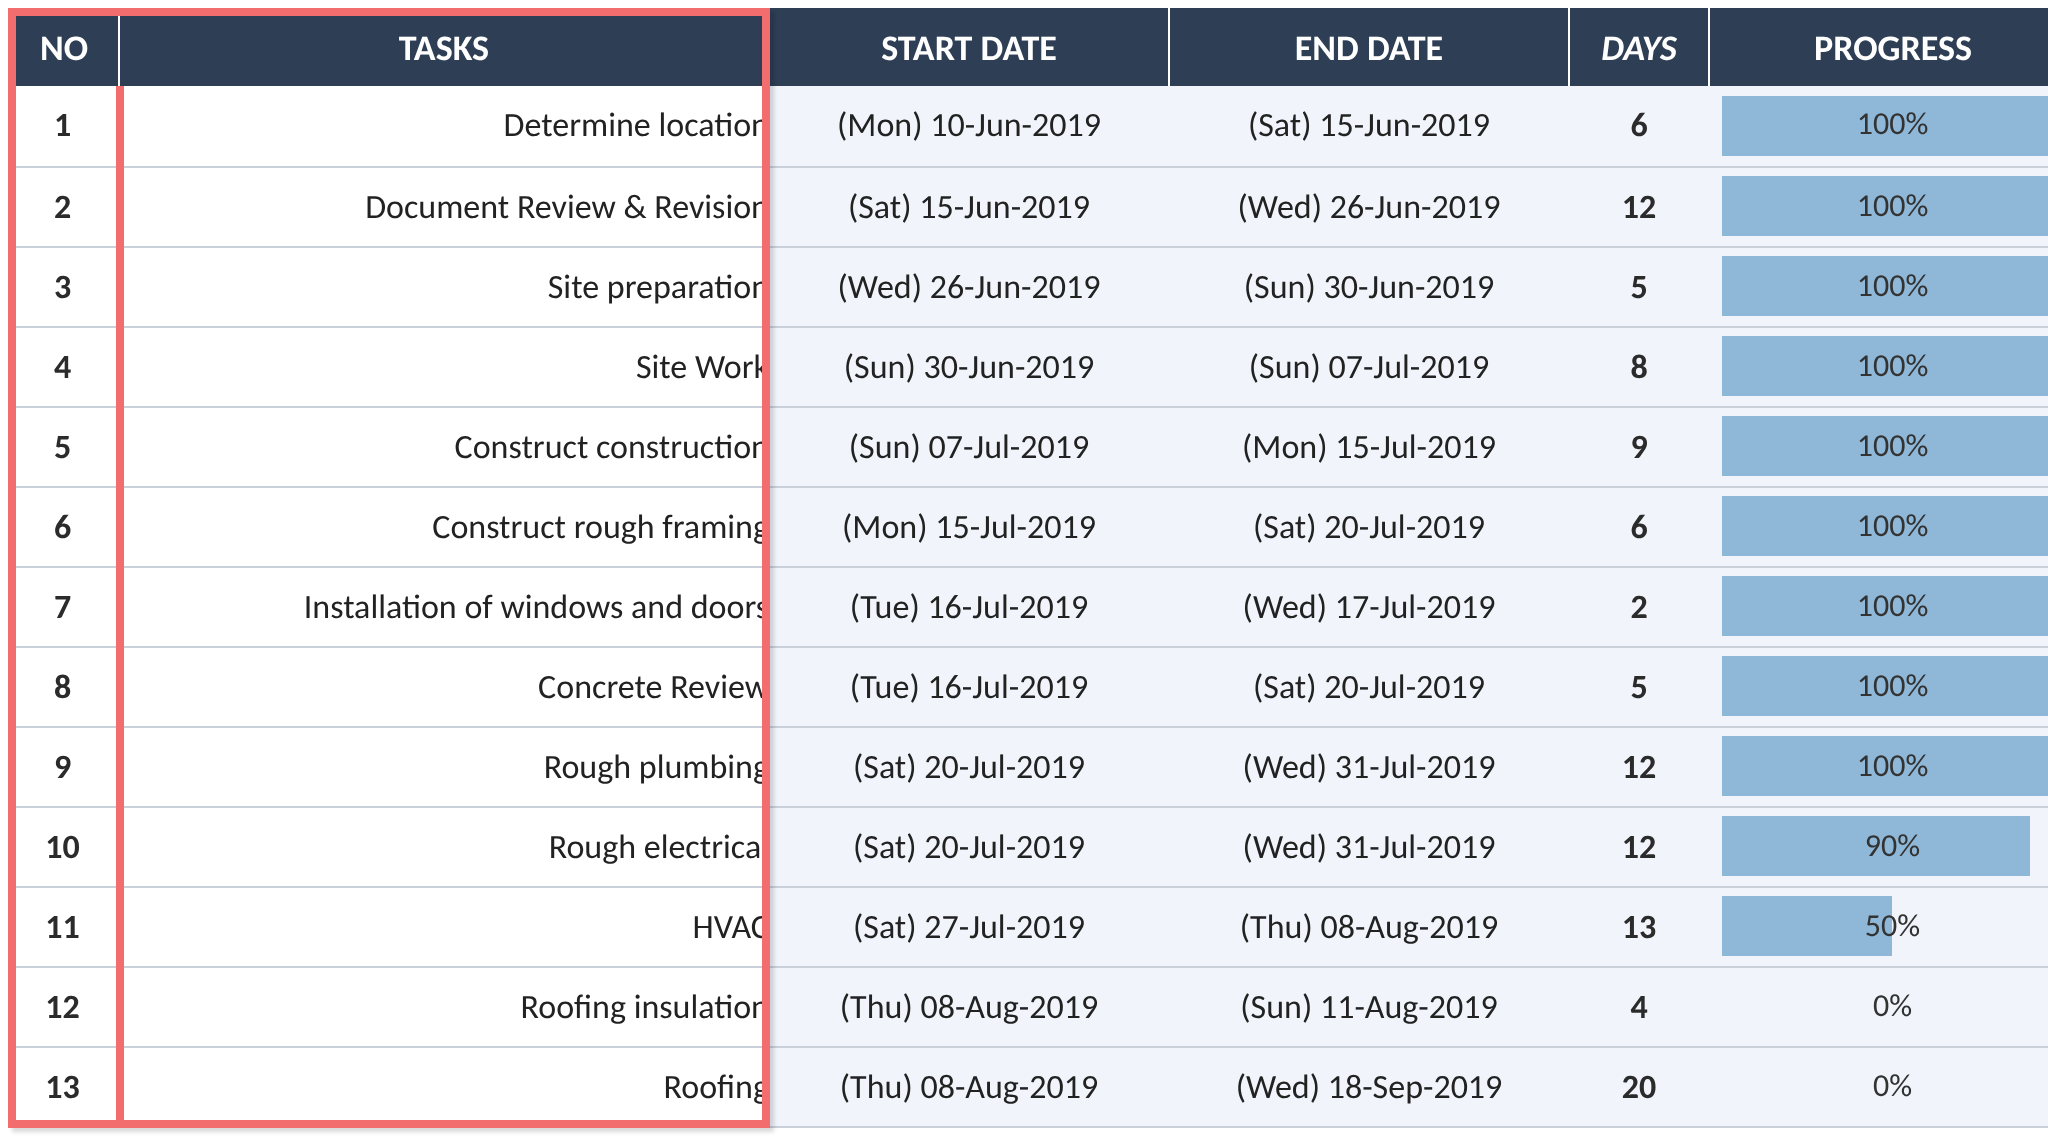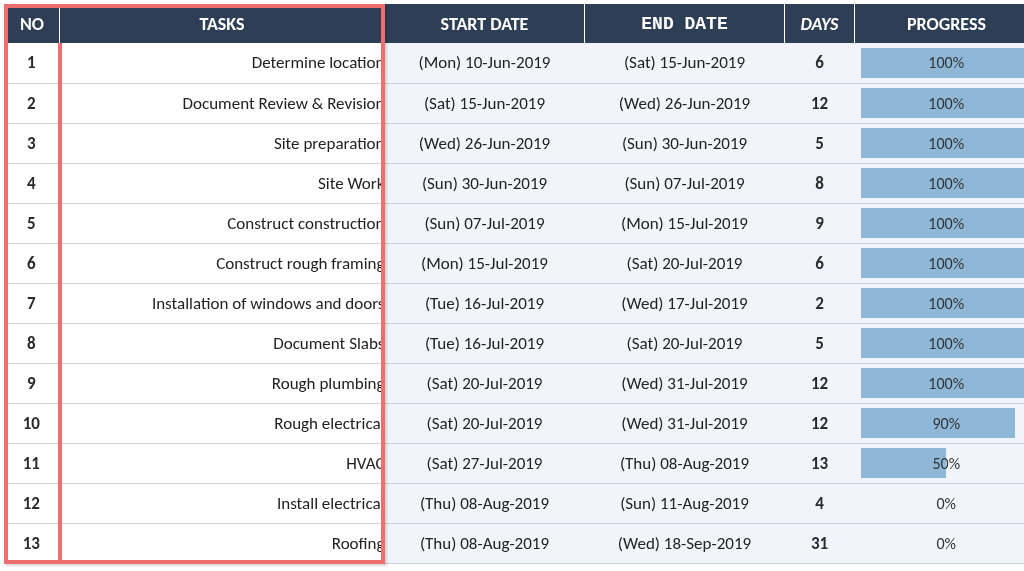--- a/index.html
+++ b/index.html
@@ -23,21 +23,21 @@
     font-size: 18px;
     padding: 8px 6px;
     border-right: 1px solid #fff;
     text-align: center;
     height: 38px;
   }
   .sheet th:last-child { border-right: none; }
   .col-no    { width: 55px; }
   .col-task  { width: 325px; }
   .col-start { width: 200px; }
-  .col-end   { width: 200px; font-family: Liberation Mono, monospace; }
+  .col-end   { width: 200px; }
   .col-days  { width: 70px; font-style: italic; }
   .col-prog  { width: 184px; }
 
   .sheet td {
     border-bottom: 1px solid #c9d0da;
     padding: 0;
     height: 40px;
     font-size: 17px;
     color: #222;
     background: #fff;
@@ -206,21 +206,21 @@
           <td class="days shaded">2</td>
           <td class="prog shaded">
             <div class="bar-wrap">
               <div class="bar-fill" style="width: 100%;"></div>
               <div class="bar-text">100%</div>
             </div>
           </td>
         </tr>
         <tr>
           <td class="no">8</td>
-          <td class="task">Document Slabs</td>
+          <td class="task">Concrete Review</td>
           <td class="start shaded">(Tue) 16-Jul-2019</td>
           <td class="end shaded">(Sat) 20-Jul-2019</td>
           <td class="days shaded">5</td>
           <td class="prog shaded">
             <div class="bar-wrap">
               <div class="bar-fill" style="width: 100%;"></div>
               <div class="bar-text">100%</div>
             </div>
           </td>
         </tr>
@@ -258,37 +258,37 @@
           <td class="days shaded">13</td>
           <td class="prog shaded">
             <div class="bar-wrap">
               <div class="bar-fill" style="width: 50%;"></div>
               <div class="bar-text">50%</div>
             </div>
           </td>
         </tr>
         <tr>
           <td class="no">12</td>
-          <td class="task">Install electrical</td>
+          <td class="task">Roofing insulation</td>
           <td class="start shaded">(Thu) 08-Aug-2019</td>
           <td class="end shaded">(Sun) 11-Aug-2019</td>
           <td class="days shaded">4</td>
           <td class="prog shaded">
             <div class="bar-wrap">
               <div class="bar-fill" style="width: 0%;"></div>
               <div class="bar-text">0%</div>
             </div>
           </td>
         </tr>
         <tr>
           <td class="no">13</td>
           <td class="task">Roofing</td>
           <td class="start shaded">(Thu) 08-Aug-2019</td>
           <td class="end shaded">(Wed) 18-Sep-2019</td>
-          <td class="days shaded">31</td>
+          <td class="days shaded">20</td>
           <td class="prog shaded">
             <div class="bar-wrap">
               <div class="bar-fill" style="width: 0%;"></div>
               <div class="bar-text">0%</div>
             </div>
           </td>
         </tr>
       </tbody>
   </table>
 

